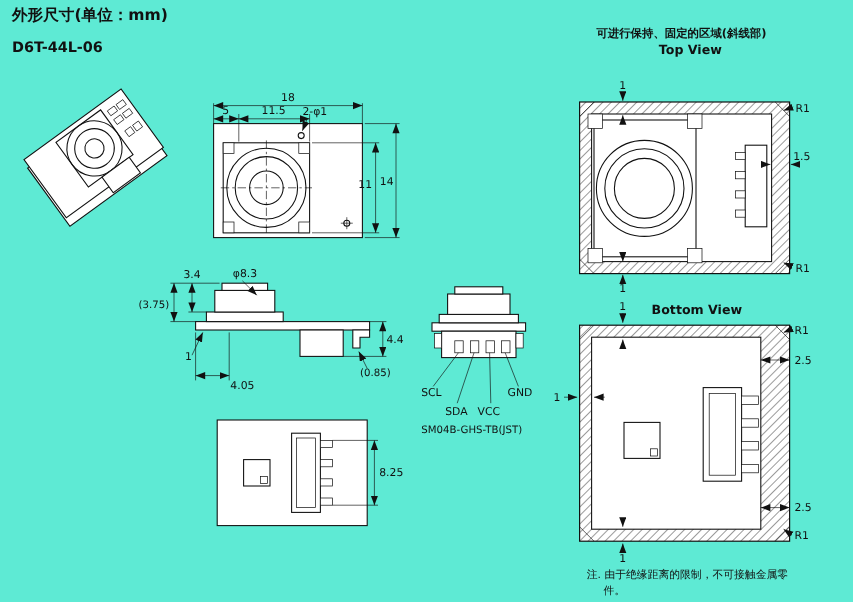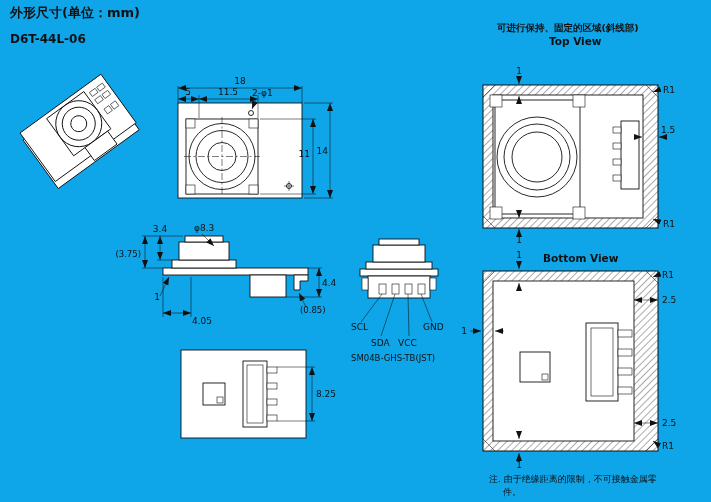--- a/index.html
+++ b/index.html
@@ -1,17 +1,17 @@
 <!DOCTYPE html>
 <html><head>
 <meta charset="utf-8">
 <style>
   *{margin:0;padding:0;box-sizing:border-box}
   html,body{background:#fff}
-  .canvas{position:relative;width:711px;height:502px;background:#0ea5e9;overflow:hidden}
+  .canvas{position:relative;width:711px;height:502px;background:#5eead4;overflow:hidden}
   svg{display:block}
   text{font-family:"DejaVu Sans","Liberation Sans",sans-serif;fill:#111}
   .t-title{font-size:13px;font-weight:bold}
   .t-model{font-size:12px;font-weight:bold}
   .t-cap{font-size:10.5px;font-weight:bold}
   .t-note{font-size:9.5px;font-weight:bold}
   .t-notesm{font-size:9px}
   .dim{font-size:9px}
   .dim-s{font-size:8.5px}
   .ln{fill:none;stroke:#111;stroke-width:0.9}

